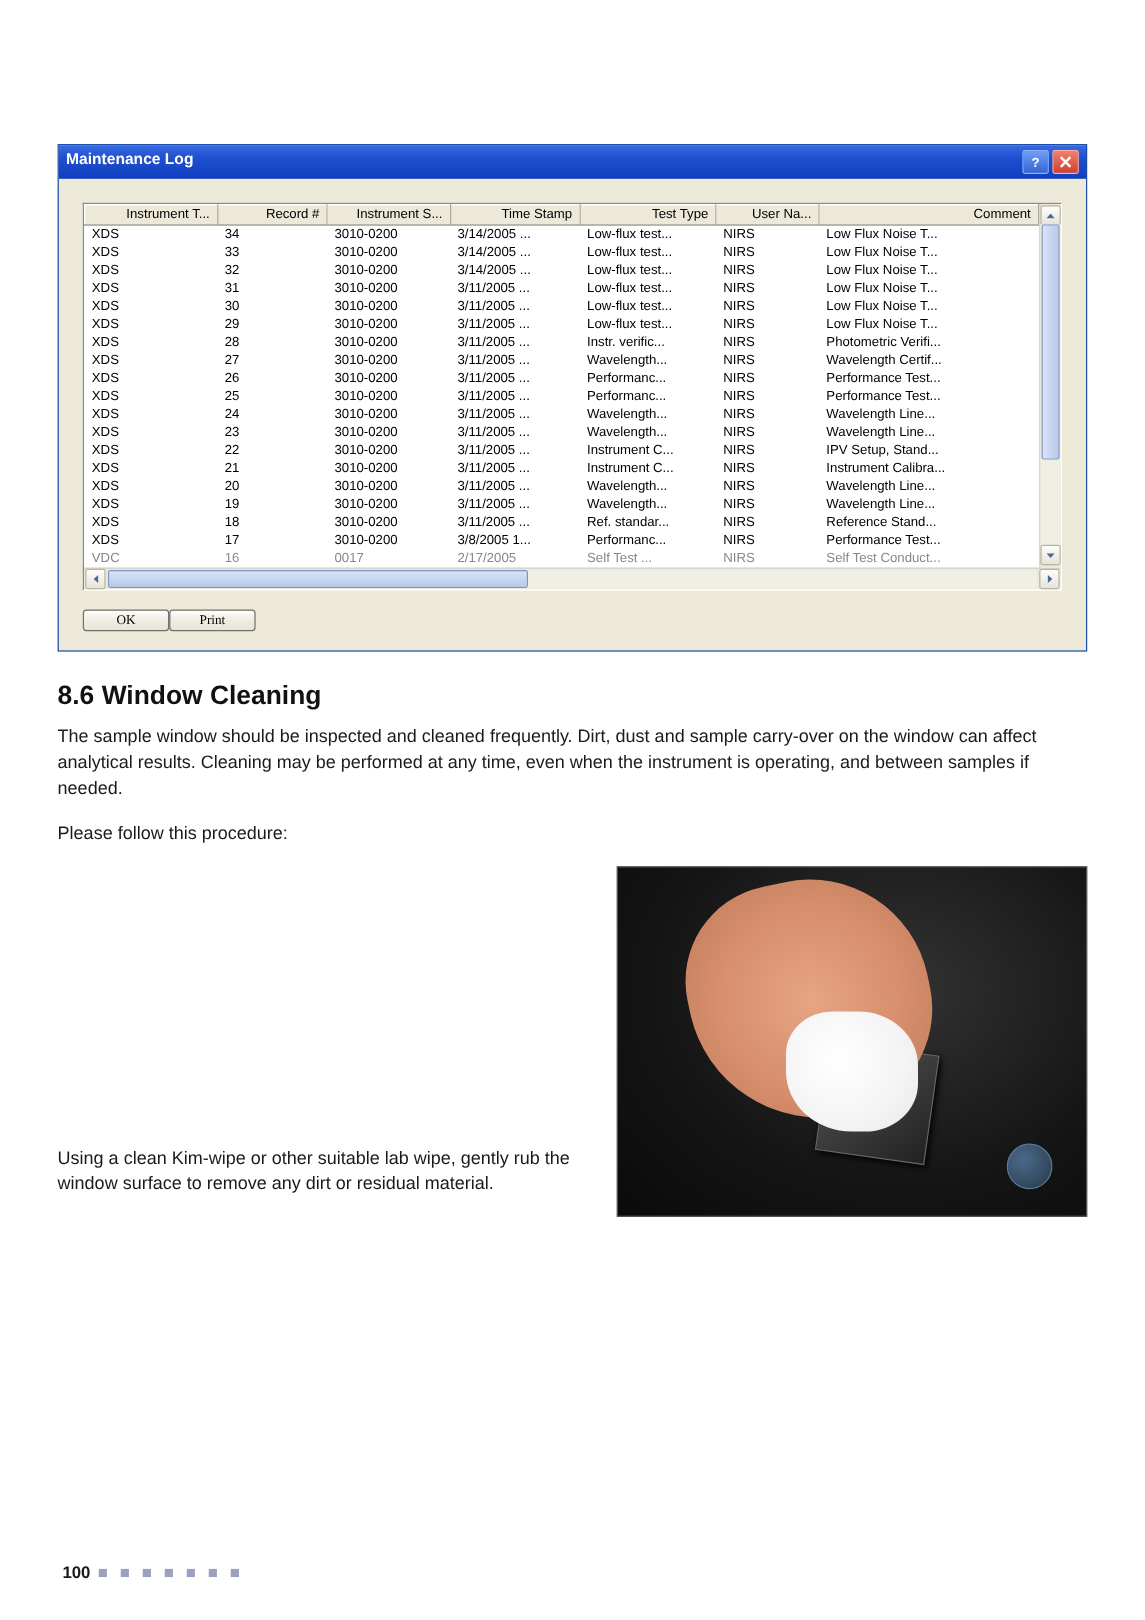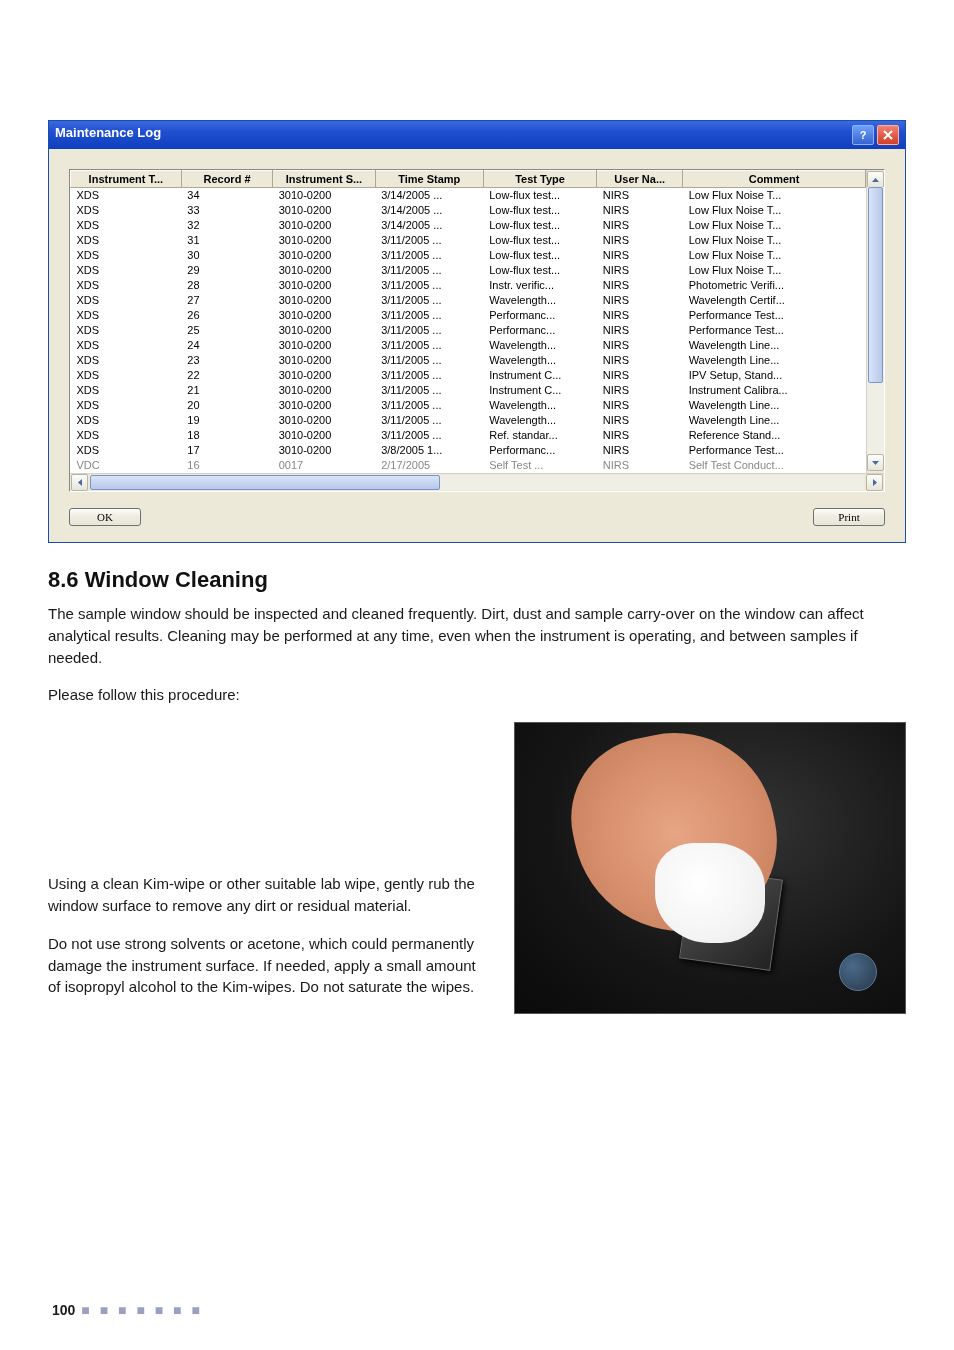--- a/index.html
+++ b/index.html
@@ -8,34 +8,34 @@
   .dlg-titlebar{background:linear-gradient(#3a6ae0,#1f4ecf 40%,#0f3ebf);color:#fff;display:flex;align-items:flex-start;padding:4px 6px}
   .dlg-title{font-weight:bold;font-size:13px;flex:1}
   .tbtn{width:20px;height:18px;margin-left:3px;display:flex;align-items:center;justify-content:center;border-radius:2px}
   .tbtn-help{background:linear-gradient(#6fa0f8,#3764cf);border:1px solid #8bb0ff}
   .tbtn-close{background:linear-gradient(#f08070,#d04028);border:1px solid #ffb0a0}
   .tbtn svg{display:block}
   .dlg-body{padding:20px 20px 16px 20px}
   .grid-wrap{background:#fff;border:1px solid #888;border-right-color:#fff;border-bottom-color:#fff}
   .grid-inner{max-height:320px;overflow:hidden}
   table.grid{border-collapse:collapse;width:100%;font-size:11px;color:#000;table-layout:fixed}
-  table.grid th{background:#ece9d8;border:1px solid #fff;border-right-color:#aca899;border-bottom-color:#aca899;font-weight:bold;text-align:center;padding:2px 6px;white-space:nowrap;overflow:hidden;text-overflow:clip}
+  table.grid th{background:#ece9d8;border:1px solid #fff;border-right-color:#aca899;border-bottom-color:#aca899;font-weight:normal;text-align:right;padding:2px 6px;white-space:nowrap;overflow:hidden;text-overflow:clip}
   table.grid td{padding:0 6px;white-space:nowrap;overflow:hidden;text-overflow:clip;height:15px;line-height:15px}
   .vscroll{width:17px;background:#ece9d8;border-left:1px solid #d4d0c8;position:relative}
   .arrow-btn{width:15px;height:15px;margin:1px auto;background:linear-gradient(#fdfdfb,#e7e5d9);border:1px solid #b8b4a2;border-radius:2px;display:flex;align-items:center;justify-content:center}
   .arrow-btn svg{display:block}
   .vtrack{position:absolute;top:17px;bottom:17px;left:0;right:0;background:#efefe5}
   .vthumb{position:absolute;left:1px;right:1px;background:linear-gradient(90deg,#d8e4f8,#b8c8e8);border:1px solid #7a96c8;border-radius:2px}
   .hscroll{height:17px;background:#ece9d8;border-top:1px solid #d4d0c8;display:flex;align-items:center}
   .harrow{width:15px;height:15px;margin:0 1px;background:linear-gradient(#fdfdfb,#e7e5d9);border:1px solid #b8b4a2;border-radius:2px;display:flex;align-items:center;justify-content:center}
   .htrack{flex:1;height:15px;background:#efefe5;position:relative;margin:0 1px}
   .hthumb{position:absolute;top:0;bottom:0;left:0;width:45%;background:linear-gradient(#d8e4f8,#b8c8e8);border:1px solid #7a96c8;border-radius:2px}
   .grid-flex{display:flex}
   .grid-col{flex:1}
-  .dlg-buttons{display:flex;justify-content:space-between;margin-top:16px}
+  .dlg-buttons{display:flex;justify-content:flex-start;margin-top:16px}
   .xpbtn{min-width:72px;padding:2px 14px;font-size:11px;font-family:Tahoma;background:linear-gradient(#fdfdfb,#f0eee2 45%,#e7e5d7);border:1px solid #707070;border-radius:3px;color:#000}
   .body-text{font-size:15px;line-height:1.45;margin:10px 0 16px 0}
   h2.section{font-size:22px;font-weight:bold;margin:24px 0 10px 0;color:#111}
   .two-col{display:flex;gap:24px;align-items:flex-end}
   .two-col .left{flex:1}
   .photo{width:390px;height:290px;background:#1a1a1a;position:relative;overflow:hidden;border:1px solid #555}
   .photo .surface{position:absolute;inset:0;background:radial-gradient(ellipse at 60% 35%,#333 0%,#151515 60%,#0a0a0a 100%)}
   .photo .glass{position:absolute;left:170px;top:150px;width:90px;height:90px;background:linear-gradient(135deg,#555,#222);transform:rotate(8deg);border:1px solid #666;box-shadow:2px 2px 6px #000}
   .photo .hand{position:absolute;left:60px;top:10px;width:200px;height:200px;background:radial-gradient(circle at 50% 50%,#e6a584 0%,#d8906e 50%,#c07a58 100%);border-radius:40% 50% 45% 55%;transform:rotate(-12deg)}
   .photo .wipe{position:absolute;left:140px;top:120px;width:110px;height:100px;background:radial-gradient(circle at 40% 40%,#ffffff 0%,#f4f4f4 60%,#e8e8e8 100%);border-radius:35% 45% 40% 50%;filter:blur(.5px)}
@@ -307,21 +307,20 @@
 
 
   <h2 class="section">8.6   Window Cleaning</h2>
 
   <p class="body-text">The sample window should be inspected and cleaned frequently. Dirt, dust and sample carry-over on the window can affect analytical results. Cleaning may be performed at any time, even when the instrument is operating, and between samples if needed.</p>
   <p class="body-text">Please follow this procedure:</p>
 
   <div class="two-col">
     <div class="left">
       <p class="body-text">Using a clean Kim-wipe or other suitable lab wipe, gently rub the window surface to remove any dirt or residual material.</p>
-      <p class="body-text">Do not use strong solvents or acetone, which could permanently damage the instrument surface. If needed, apply a small amount of isopropyl alcohol to the Kim-wipes. Do not saturate the wipes.</p>
     </div>
     <div class="photo">
       <div class="surface"></div>
       <div class="glass"></div>
       <div class="hand"></div>
       <div class="wipe"></div>
       <div class="logo"></div>
     </div>
   </div>
 

